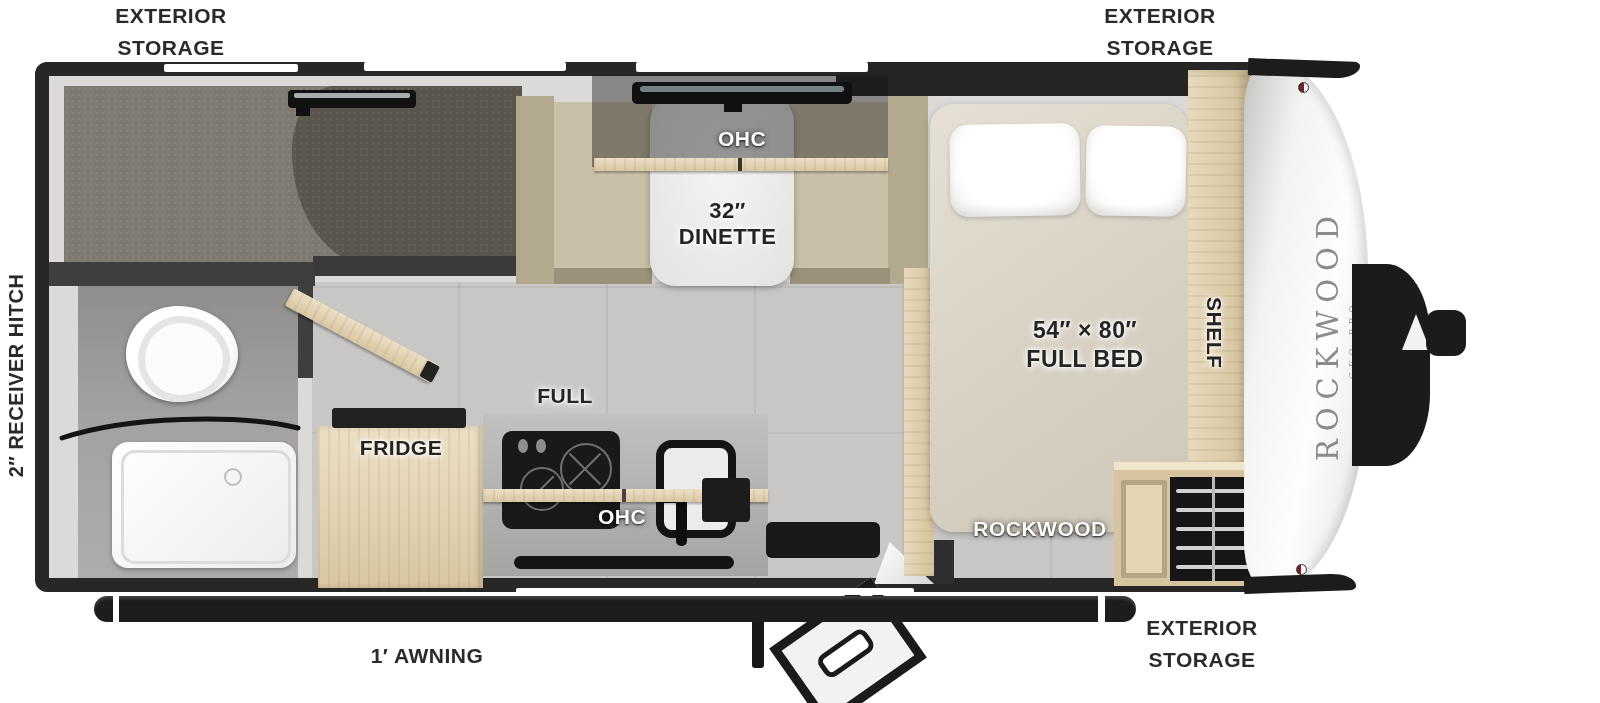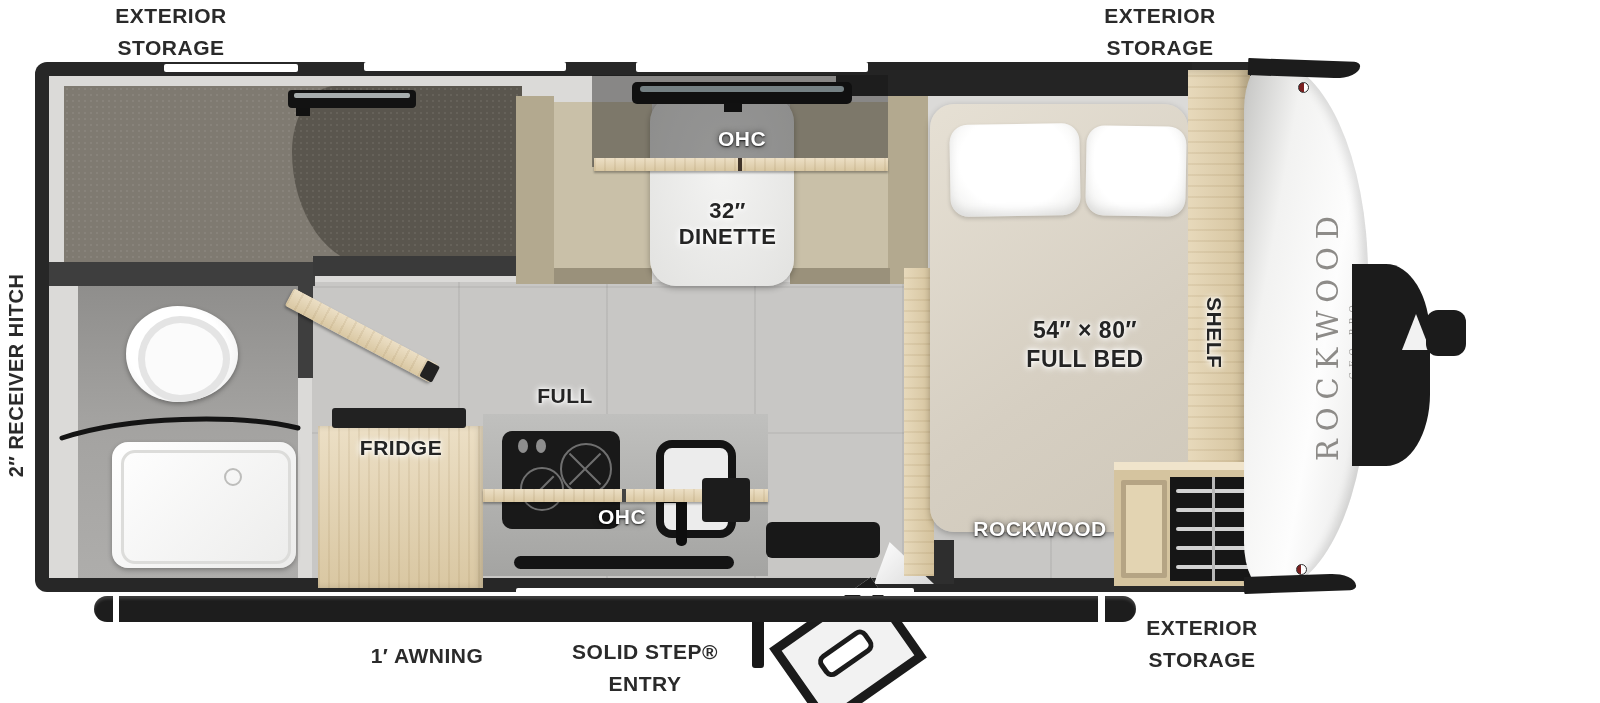--- a/index.html
+++ b/index.html
@@ -194,19 +194,17 @@
   <div class="abs" style="left:113px;top:596px;width:6px;height:26px;background:#fff;"></div>
   <div class="abs" style="left:1098px;top:596px;width:7px;height:26px;background:#fff;"></div>
 
   <div class="lbl" style="left:81px;top:0;width:180px;">EXTERIOR
 STORAGE</div>
   <div class="lbl" style="left:1070px;top:0;width:180px;">EXTERIOR
 STORAGE</div>
   <div class="lbl" style="left:1112px;top:612px;width:180px;">EXTERIOR
 STORAGE</div>
   <div class="lbl" style="left:342px;top:640px;width:170px;">1′ AWNING</div>
-  <div class="lbl" style="left:558px;top:636px;width:174px;">SOLID STEP®
-ENTRY</div>
   <div class="abs flexc" style="left:0;top:200px;width:34px;height:350px;">
     <span class="rot270">2″ RECEIVER HITCH</span>
   </div>
 
 </div>
 
 </body></html>

